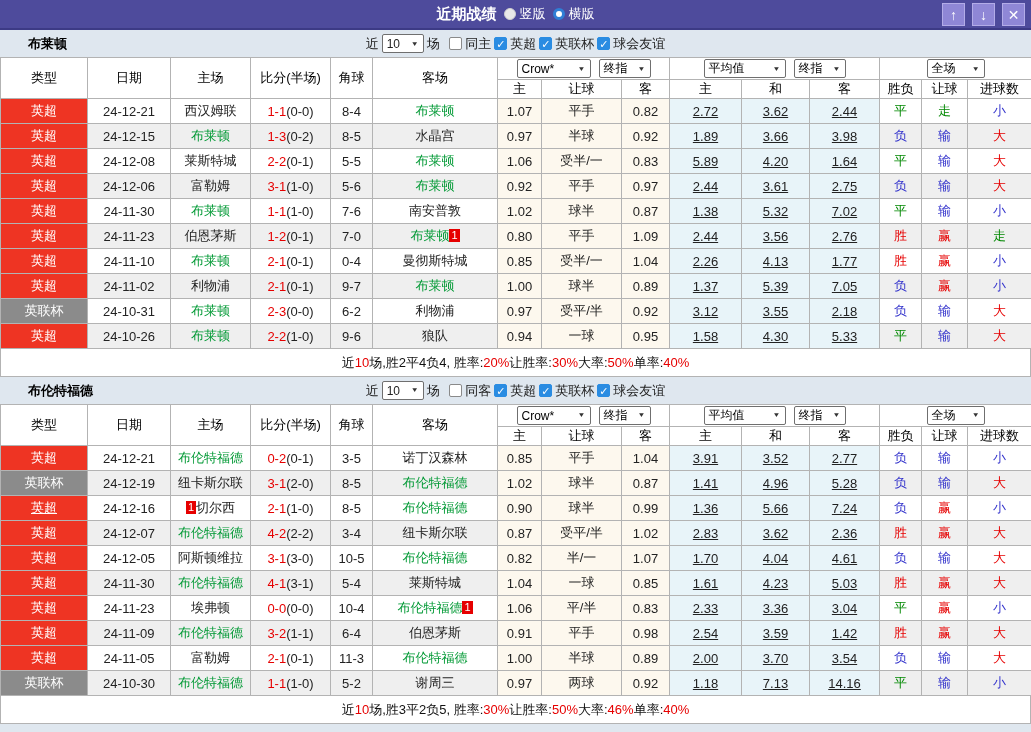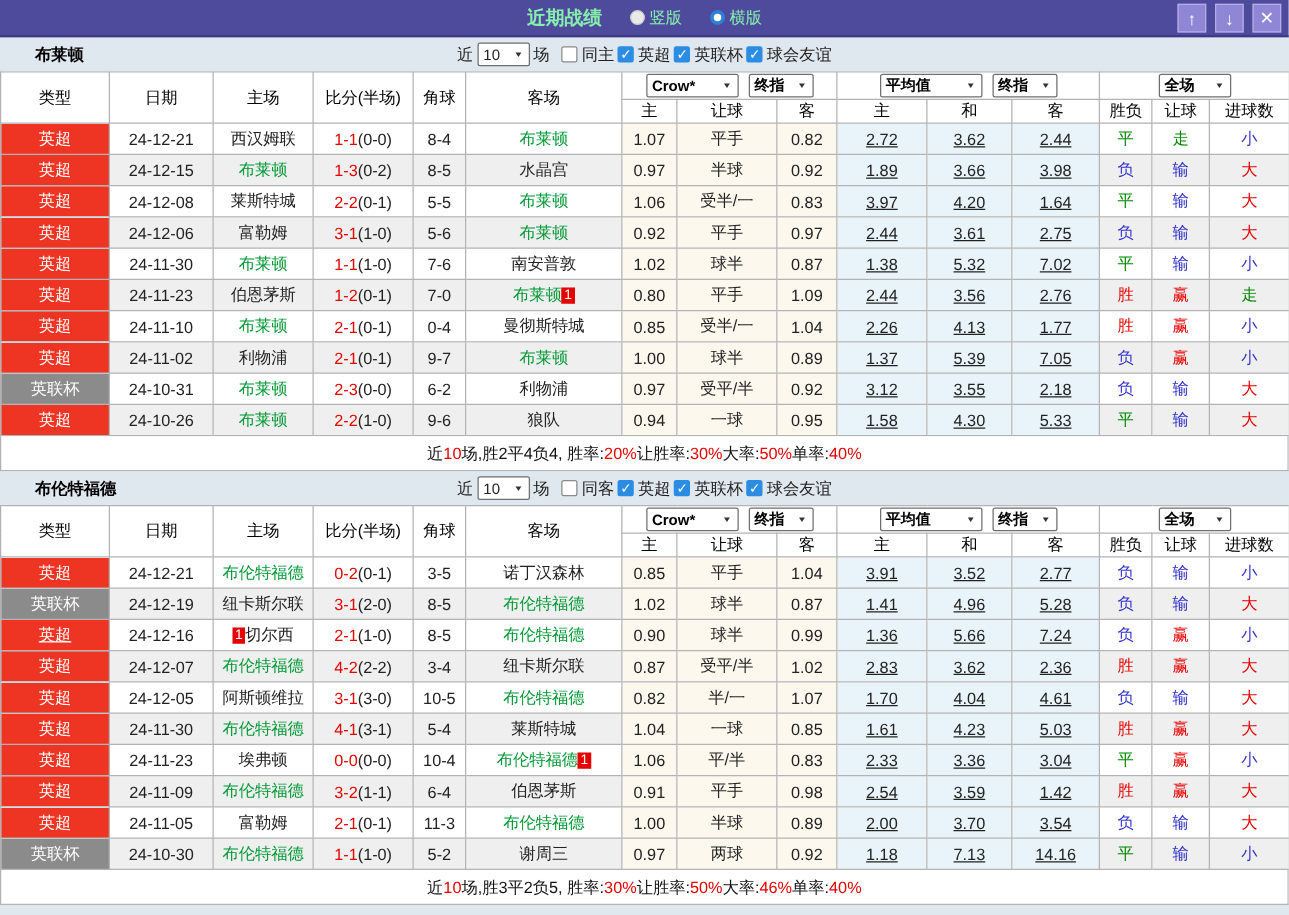--- a/index.html
+++ b/index.html
@@ -5,21 +5,21 @@
   * { box-sizing: border-box; margin: 0; padding: 0; }
   html,body { width:1031px; height:732px; }
   body {
     font-family: "Liberation Sans", "DejaVu Sans", sans-serif;
     background:#dfe7ef; overflow:hidden; font-size:13px; color:#222;
   }
   
   .topbar { height:30px; background:#4e4b9c; border-bottom:2px solid #3c3a85;
             position:relative; display:flex; align-items:center; }
   .tb-center { position:absolute; left:0; right:0; display:flex; justify-content:center;
-               align-items:center; gap:22px; color:#86efac; }
+               align-items:center; gap:7px; color:#ffffff; }
   .tb-title { font-weight:bold; font-size:15px; }
   .radio { width:12px; height:12px; border-radius:50%; display:inline-block; vertical-align:middle; }
   .r-plain { background:#e9e9e9; border:1px solid #cfcfcf; }
   .r-sel { background:#fff; border:3px solid #2f7fd6; }
   .radio-label { font-size:13px; }
   .radio-item { display:inline-flex; align-items:center; gap:4px; cursor:pointer; }
   .tb-btns { position:absolute; right:6px; top:3px; display:flex; gap:7px; }
   .tb-btn { width:23px; height:23px; background:#8f87d6; border:1px solid #b3ace8;
             color:#fff; font-weight:bold; font-size:14px; display:flex;
             align-items:center; justify-content:center; cursor:pointer; }
@@ -37,21 +37,21 @@
   .cb.on { background:#2a8ce2; border-color:#2a8ce2; }
   
   table { border-collapse:collapse; table-layout:fixed; width:1031px; background:#fff;
           text-align:center; font-size:13px; }
   th,td { border:1px solid #b3b3b3; height:25px; overflow:hidden; white-space:nowrap;
           font-weight:normal; padding:0 1px; }
   thead th { background:#fff; color:#000; }
   tr.hA th { height:20px; }
   tr.hB th { height:16px; font-size:13px; }
   .selcell { padding:1px 0; }
-  .selwrap { display:flex; justify-content:center; gap:8px; align-items:flex-start;font-weight:bold; }
+  .selwrap { display:flex; justify-content:center; gap:8px; align-items:flex-start; }
   tr.alt td { background:#efefef; }
   td.c-cream { background:#fdf8ee !important; }
   td.c-avg { background:#e8f4f9 !important;text-decoration:underline; }
   td.t-red  { background:#ee3423 !important; color:#fff; }
   td.t-gray { background:#8b8b8b !important; color:#fff; }
   td.t-und span { text-decoration:underline; }
   .tg { color:#019934; }
   .sc-red { color:#e60000; }
   .r { color:#e60000; } .g { color:#018801; } .b { color:#3333cc; }
   .badge { display:inline-block; background:#e60000; color:#fff; font-size:11px;
@@ -207,21 +207,21 @@
           <tr>
             <td class="t-red"><span>英超</span></td>
             <td>24-12-08</td>
             <td><span>莱斯特城</span></td>
             <td><span class="sc-red">2-2</span><span>(0-1)</span></td>
             <td>5-5</td>
             <td><span class="tg">布莱顿</span></td>
             <td class="c-cream">1.06</td>
             <td class="c-cream">受半/一</td>
             <td class="c-cream">0.83</td>
-            <td class="c-avg">3.97</td>
+            <td class="c-avg">5.89</td>
             <td class="c-avg">4.20</td>
             <td class="c-avg">1.64</td>
             <td><span class="g">平</span></td>
             <td><span class="b">输</span></td>
             <td><span class="r">大</span></td>
           </tr>
           <tr class="alt">
             <td class="t-red"><span>英超</span></td>
             <td>24-12-06</td>
             <td><span>富勒姆</span></td>

